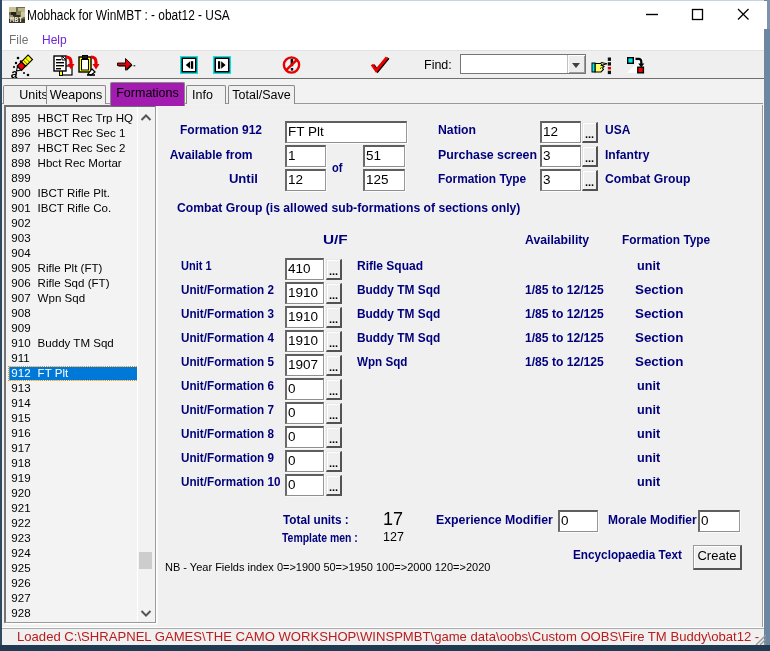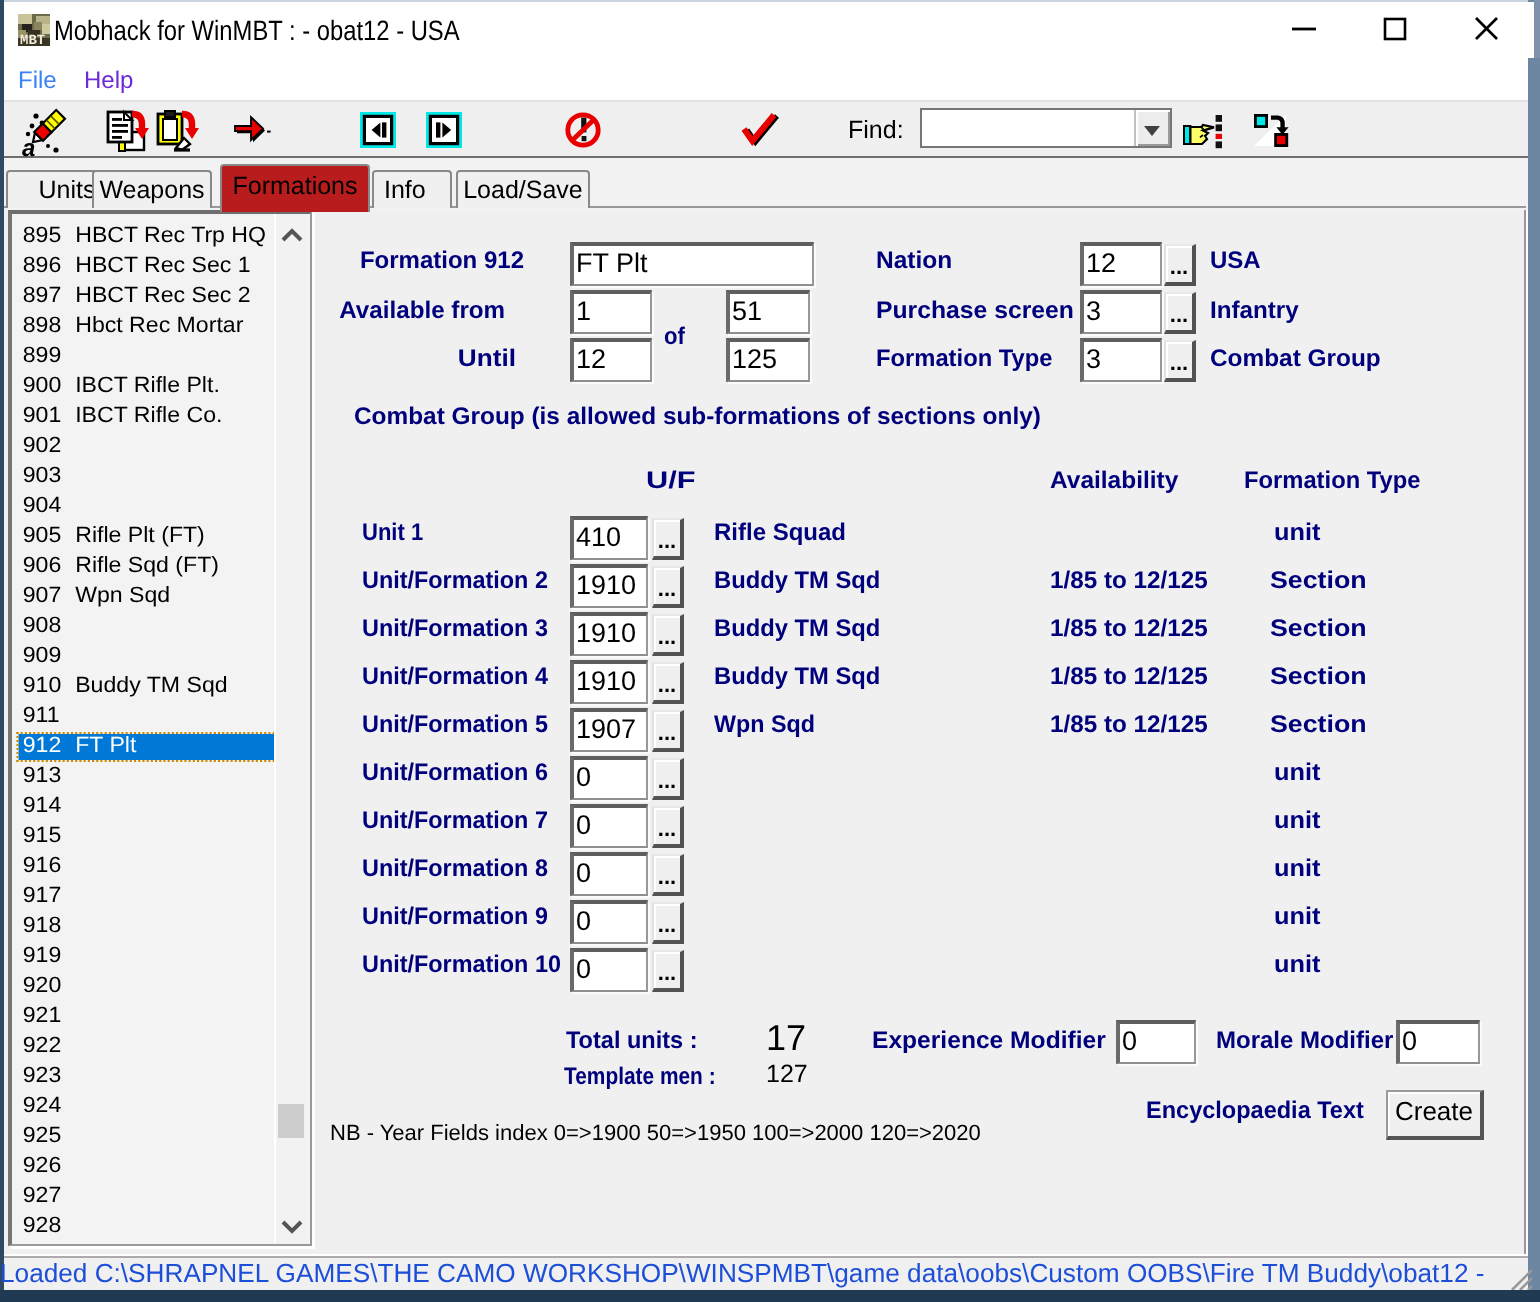--- a/index.html
+++ b/index.html
@@ -39,21 +39,21 @@
 </svg>
 <div class="abs" style="left:27px;top:7px;font-size:14px;line-height:16px;color:#000;white-space:nowrap;transform:scaleX(0.85);transform-origin:left">Mobhack for WinMBT : - obat12 - USA</div>
 <svg class="abs" style="left:640px;top:5px" width="120" height="20">
  <line x1="6" y1="9.5" x2="18" y2="9.5" stroke="#000" stroke-width="1.4"></line>
  <rect x="52.5" y="4.5" width="10" height="10" fill="none" stroke="#000" stroke-width="1.3"></rect>
  <line x1="98" y1="4" x2="108.5" y2="14.5" stroke="#000" stroke-width="1.3"></line>
  <line x1="108.5" y1="4" x2="98" y2="14.5" stroke="#000" stroke-width="1.3"></line>
 </svg>
 
 <div class="abs" style="left:2px;top:29px;width:762px;height:21px;background:#fff"></div>
-<div class="abs" style="left:9px;top:33px;font-size:12px;color:#3b82f6;line-height:14px">File</div>
+<div class="abs" style="left:9px;top:33px;font-size:12px;color:#737373;line-height:14px">File</div>
 <div class="abs" style="left:42px;top:33px;font-size:12px;color:#6d28d9;line-height:14px">Help</div>
 
 <div class="abs" style="left:2px;top:50px;width:762px;height:30px;background:#efefef;border-top:1px solid #e2e2e2"></div>
 <div class="abs" style="left:2px;top:77.5px;width:762px;height:1.5px;background:#6f6f6f"></div>
 
 <svg class="abs" style="left:9px;top:52px" width="28" height="28" viewBox="0 0 28 28">
  <g transform="rotate(-45 7.5 19)">
   <polygon points="7.5,19 11.5,16.4 11.5,21.6" fill="#fff" stroke="#000" stroke-width="1.1"></polygon>
   <rect x="11.5" y="15.9" width="6" height="6.2" fill="#ee0000" stroke="#000" stroke-width="1.1"></rect>
   <rect x="17.5" y="15.9" width="9.5" height="6.2" fill="#ffff00" stroke="#000" stroke-width="1.1"></rect>
@@ -145,22 +145,22 @@
  <path d="M10.5,3.8 h3.5 q2.3,0.4 2.3,3 v2.4" fill="none" stroke="#000" stroke-width="2.2"></path>
  <polygon points="13.2,8.6 19.3,8.6 16.2,12.4" fill="#000"></polygon>
  <rect x="12.8" y="12.2" width="5.6" height="5.6" fill="#e80000" stroke="#000" stroke-width="1.4"></rect>
 </svg>
 
 <div class="abs" style="left:2px;top:79px;width:762px;height:26px;background:#f2f2f2"></div>
 <div class="abs" style="left:2px;top:103px;width:761px;height:1px;background:#999"></div>
 <div class="tab" style="left:3px;width:61px">Units</div>
 <div class="tab" style="left:46px;width:60px">Weapons</div>
 <div class="tab" style="left:186px;width:40px;text-align:left;padding-left:5px">Info</div>
-<div class="tab" style="left:228px;width:67px">Load/Save</div>
-<div class="tab" style="left:110px;top:82px;width:75px;height:23.5px;font-size:12.5px;line-height:20px;border-bottom:none;background:#b91c1c;z-index:3">Formations</div>
+<div class="tab" style="left:228px;width:67px">Total/Save</div>
+<div class="tab" style="left:110px;top:82px;width:75px;height:23.5px;font-size:12.5px;line-height:20px;border-bottom:none;background:#a21caf;z-index:3">Formations</div>
 
 <div class="abs" style="left:2px;top:105px;width:761px;height:522px;background:#f0f0f0;border-right:1px solid #9a9a9a"></div>
 
 <div class="abs" style="left:4px;top:105px;width:151.5px;height:518px;background:#f3f3f3;border:1px solid #9a9a9a;border-top:2px solid #6e6e6e;border-left:2px solid #757575;box-shadow:1.5px 1.5px 0 #fff"></div>
 <div class="abs" style="left:137px;top:107px;width:2px;height:514px;background:#fff"></div>
 <div id="list" class="abs" style="left:4px;top:105px;width:133px;height:517px;overflow:hidden">
     <div class="li" style="top:6px">
       <b>895</b>
       <i>HBCT Rec Trp HQ</i>
     </div>
@@ -394,18 +394,18 @@
 <div class="inp" style="left:558px;top:510px;width:40px">0</div>
 <div class="nlbl" style="left:608px;top:514px;transform:scaleX(1.0);transform-origin:left">Morale Modifier</div>
 <div class="inp" style="left:698px;top:510px;width:42px">0</div>
 <div class="nlbl" style="left:282px;top:532px;transform:scaleX(0.87);transform-origin:left">Template men :</div>
 <div class="blk" style="left:383px;top:531px;font-size:12.5px">127</div>
 <div class="nlbl" style="left:573px;top:549px;transform:scaleX(0.98);transform-origin:left">Encyclopaedia Text</div>
 <div class="abs" style="left:693px;top:545px;width:49px;height:25px;background:#f0f0f0;border:1px solid #9a9a9a;border-right:2px solid #555;border-bottom:2px solid #555;box-shadow:inset 1px 1px 0 #fff;font-size:13px;text-align:center;line-height:20px;color:#000">Create</div>
 <div class="blk" style="left:165px;top:561px">NB - Year Fields index 0=&gt;1900 50=&gt;1950 100=&gt;2000 120=&gt;2020</div>
 
 <div class="abs" style="left:2px;top:628px;width:762px;height:17px;background:#f0f0f0;border-top:1px solid #ababab"></div>
-<div class="abs" style="left:0;top:629px;font-size:13.1px;color:#1d4ed8;line-height:15px;white-space:nowrap">Loaded C:\SHRAPNEL GAMES\THE CAMO WORKSHOP\WINSPMBT\game data\oobs\Custom OOBS\Fire TM Buddy\obat12 -</div>
+<div class="abs" style="left:17px;top:629px;font-size:13.1px;color:#b91c1c;line-height:15px;white-space:nowrap">Loaded C:\SHRAPNEL GAMES\THE CAMO WORKSHOP\WINSPMBT\game data\oobs\Custom OOBS\Fire TM Buddy\obat12 -</div>
 <svg class="abs" style="left:754px;top:633px" width="12" height="12">
  <line x1="2" y1="12" x2="12" y2="2" stroke="#999" stroke-width="1.3"></line>
  <line x1="6" y1="12" x2="12" y2="6" stroke="#999" stroke-width="1.3"></line>
  <line x1="10" y1="12" x2="12" y2="10" stroke="#999" stroke-width="1.3"></line>
 </svg>
 
 </body></html>

